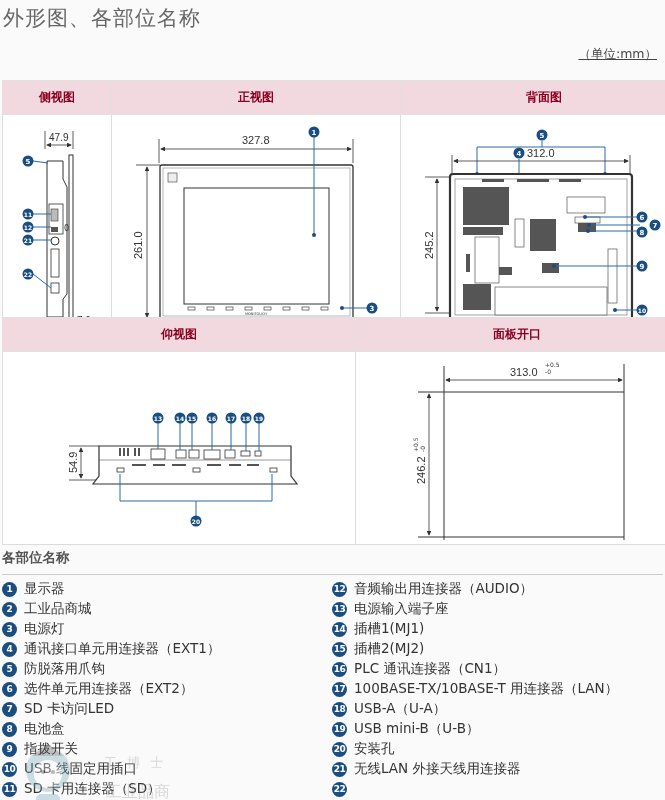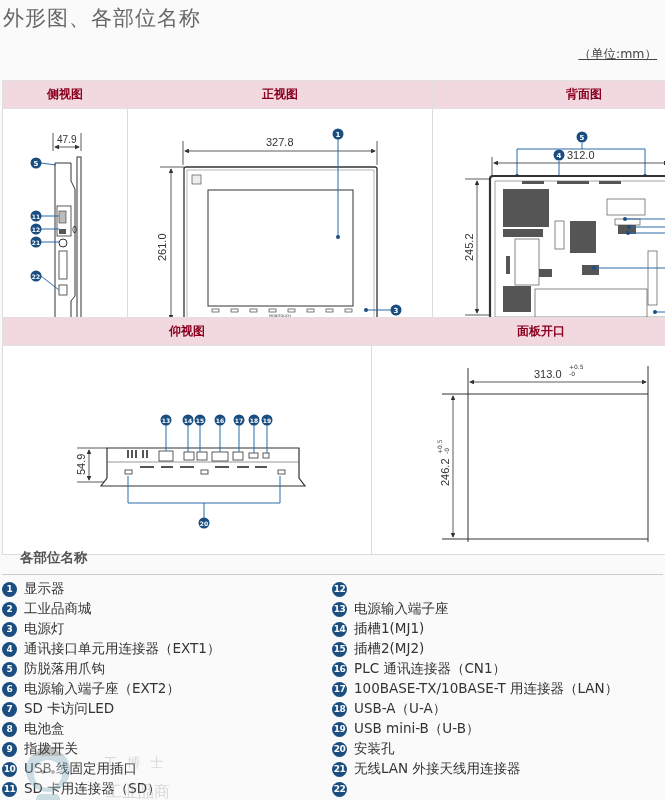--- a/index.html
+++ b/index.html
@@ -3,27 +3,27 @@
   <meta charset="utf-8">
   <style>
     * { box-sizing: border-box; margin: 0; padding: 0; }
     html, body { width: 665px; height: 800px; overflow: hidden; background: #fafafa; }
     body { font-family: "DejaVu Sans", "Liberation Sans", sans-serif; color: #333; position: relative; }
 
     .page-title { position: absolute; left: 3px; top: 4px; font-size: 21px; color: #666; font-family: "DejaVu Sans", sans-serif; font-weight: normal; letter-spacing: 1px; }
     .unit-note { position: absolute; right: 8px; top: 46px; font-size: 12.5px; color: #444; text-decoration: underline; }
 
     table.views { position: absolute; border-collapse: collapse; background: #fff; }
-    table.views th { background: #f2d9e0; color: #8b0020; font-size: 12px; font-weight: bold; height: 28px; border: 1px solid #e0e0e0; text-align: center; }
-    table.views td { border: 1px solid #dcdcdc; vertical-align: top; padding: 12px; position: relative; background: #fff; }
+    table.views th { background: #f2d9e0; color: #8b0020; font-size: 12px; font-weight: bold; height: 34px; border: 1px solid #e0e0e0; text-align: center; }
+    table.views td { border: 1px solid #dcdcdc; vertical-align: top; padding: 4px; position: relative; background: #fff; }
     #row1 { left: 2px; top: 80px; width: 661px; }
     #row2 { left: 2px; top: 317px; width: 661px; }
     svg { display: block; }
 
-    .section-heading { position: absolute; left: 20px; top: 549px; font-size: 13.5px; font-weight: bold; color: #555; }
+    .section-heading { position: absolute; left: 2px; top: 549px; font-size: 13.5px; font-weight: bold; color: #555; }
     .section-rule { position: absolute; left: 2px; right: 2px; top: 574px; height: 1px; background: #ccc; }
 
     .parts-col { position: absolute; top: 579px; }
     #parts-left { left: 2px; }
     #parts-right { left: 332px; }
     .part { height: 20px; display: flex; align-items: center; font-size: 13.5px; color: #333; white-space: nowrap; }
     .badge { display: inline-flex; width: 15px; height: 15px; border-radius: 50%; background: #1a4d80; color: #fff; font-size: 9px; font-weight: bold; align-items: center; justify-content: center; margin-right: 7px; flex: 0 0 auto; font-family: "DejaVu Sans", sans-serif; letter-spacing: -0.5px; }
 
     .watermark { position: absolute; left: 18px; top: 740px; width: 160px; height: 80px; opacity: 0.35; pointer-events: none; }
     .wm-text { position: absolute; font-size: 16px; color: #999; }
@@ -357,21 +357,21 @@
     <div class="part">
       <span class="badge">4</span>
       <span>通讯接口单元用连接器（EXT1）</span>
     </div>
     <div class="part">
       <span class="badge">5</span>
       <span>防脱落用爪钩</span>
     </div>
     <div class="part">
       <span class="badge">6</span>
-      <span>电源输入端子座（EXT2）</span>
+      <span>选件单元用连接器（EXT2）</span>
     </div>
     <div class="part">
       <span class="badge">7</span>
       <span>SD 卡访问LED</span>
     </div>
     <div class="part">
       <span class="badge">8</span>
       <span>电池盒</span>
     </div>
     <div class="part">
@@ -383,20 +383,21 @@
       <span>USB 线固定用插口</span>
     </div>
     <div class="part">
       <span class="badge">11</span>
       <span>SD 卡用连接器（SD）</span>
     </div>
   </div>
 <div class="parts-col" id="parts-right">
     <div class="part">
       <span class="badge">12</span>
+      <span>音频输出用连接器（AUDIO）</span>
     </div>
     <div class="part">
       <span class="badge">13</span>
       <span>电源输入端子座</span>
     </div>
     <div class="part">
       <span class="badge">14</span>
       <span>插槽1(MJ1)</span>
     </div>
     <div class="part">

